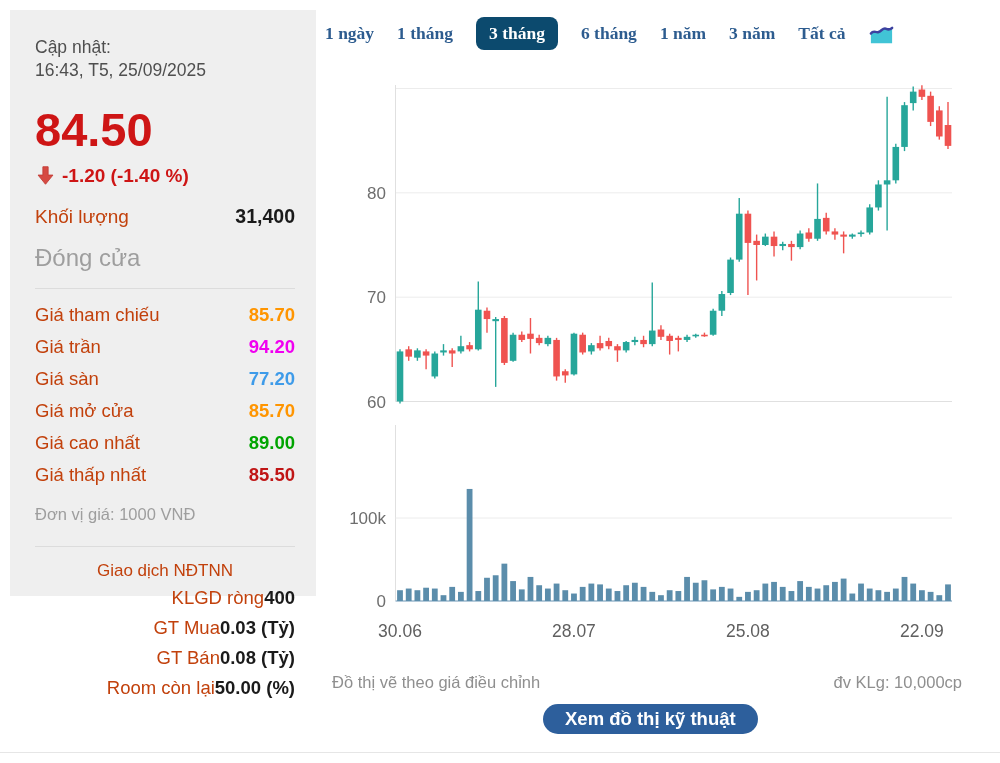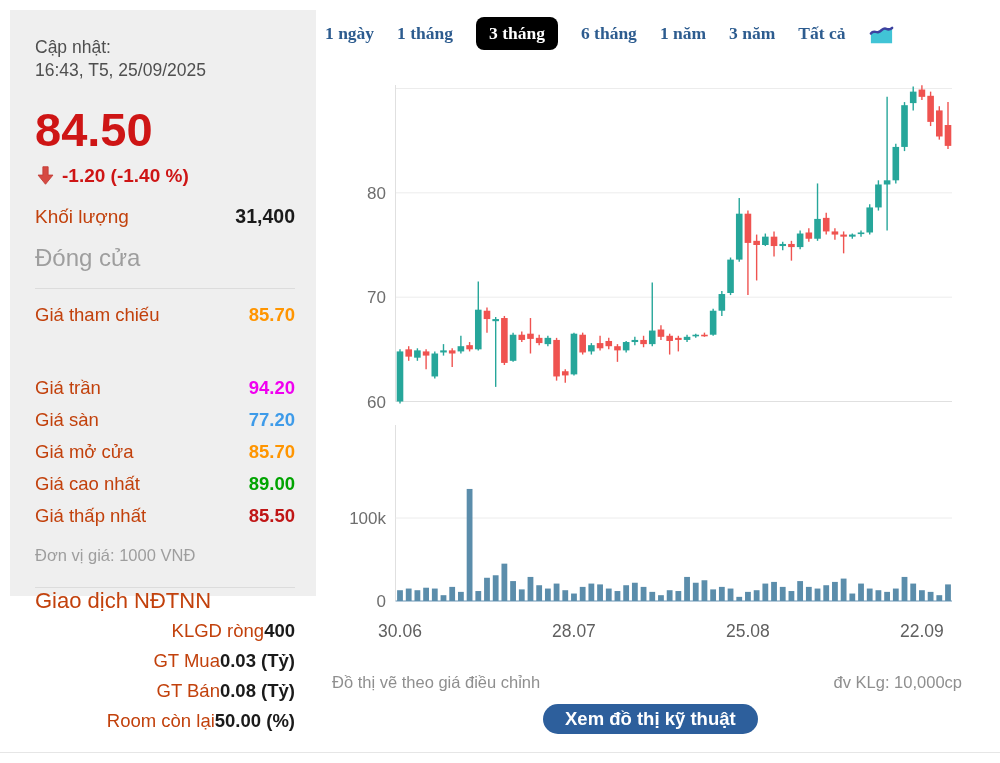--- a/index.html
+++ b/index.html
@@ -16,30 +16,30 @@
   .kv { display:flex; justify-content:space-between; align-items:baseline; }
   .vol-row { margin-top:18px; }
   .lbl { color:#c2410c; font-weight:normal; font-size:18.5px; }
   .val { color:#1a1a1a; font-weight:bold; font-size:18.5px; }
   .muted { color:#9e9e9e; }
   .closed { margin-top:16px; font-size:24px; }
   .divider { border:none; border-top:1px solid #dcdcdc; margin-top:16px; }
   .rows { margin-top:10px; }
   .rows .kv { line-height:32px;gap:38px; }
   .unit-note { margin-top:14px; font-size:16.5px; }
-  .foreign-title { font-size:22px; }
+  .foreign-title { margin-top:14px; font-size:17px;text-align:center; }
   .rows2 { margin-top:2px; }
   .rows2 .kv { line-height:30px;justify-content:flex-end; }
 
   
   .tabs { position:absolute; left:325px; top:15px; height:36px;
           display:flex; align-items:center; gap:23px; }
   .tab { font-size:17.5px; font-weight:bold; color:#2d5c8f; padding:6px 0;
          cursor:pointer; white-space:nowrap;font-family:Liberation Serif, serif; }
-  .tab.active { background:#000000; color:#fff; padding:6px 13px; border-radius:8px; }
+  .tab.active { background:#0c4a6e; color:#fff; padding:6px 13px; border-radius:8px; }
   .icon-btn { display:flex; align-items:center; cursor:pointer; }
 
   
   .chart-wrap { position:absolute; left:325px; top:75px; width:670px; height:575px; }
   svg text { font-family:"Liberation Sans","DejaVu Sans",sans-serif; }
 
   
   .note-left  { position:absolute; left:332px; top:673px; font-size:16.5px; color:#8f8f8f; }
   .note-right { position:absolute; right:38px; top:673px; font-size:16.5px; color:#8f8f8f; }
   .tech-btn { position:absolute; left:543px; top:704px; background:#2d5f9c; color:#fff;
@@ -77,21 +77,21 @@
 
     <hr class="divider">
 
     <div class="rows" id="price-rows">
         <div class="kv">
           <span class="lbl">Giá tham chiếu</span>
           <span class="val" style="color: rgb(255, 149, 0);">85.70</span>
         </div>
         <div class="kv">
           <span class="lbl">Giá trần</span>
-          <span class="val" style="color: rgb(240, 0, 240); margin-top: 41px;">94.20</span>
+          <span class="val" style="color: rgb(240, 0, 240);">94.20</span>
         </div>
         <div class="kv">
           <span class="lbl">Giá sàn</span>
           <span class="val" style="color: rgb(62, 155, 233);">77.20</span>
         </div>
         <div class="kv">
           <span class="lbl">Giá mở cửa</span>
           <span class="val" style="color: rgb(255, 149, 0);">85.70</span>
         </div>
         <div class="kv">

